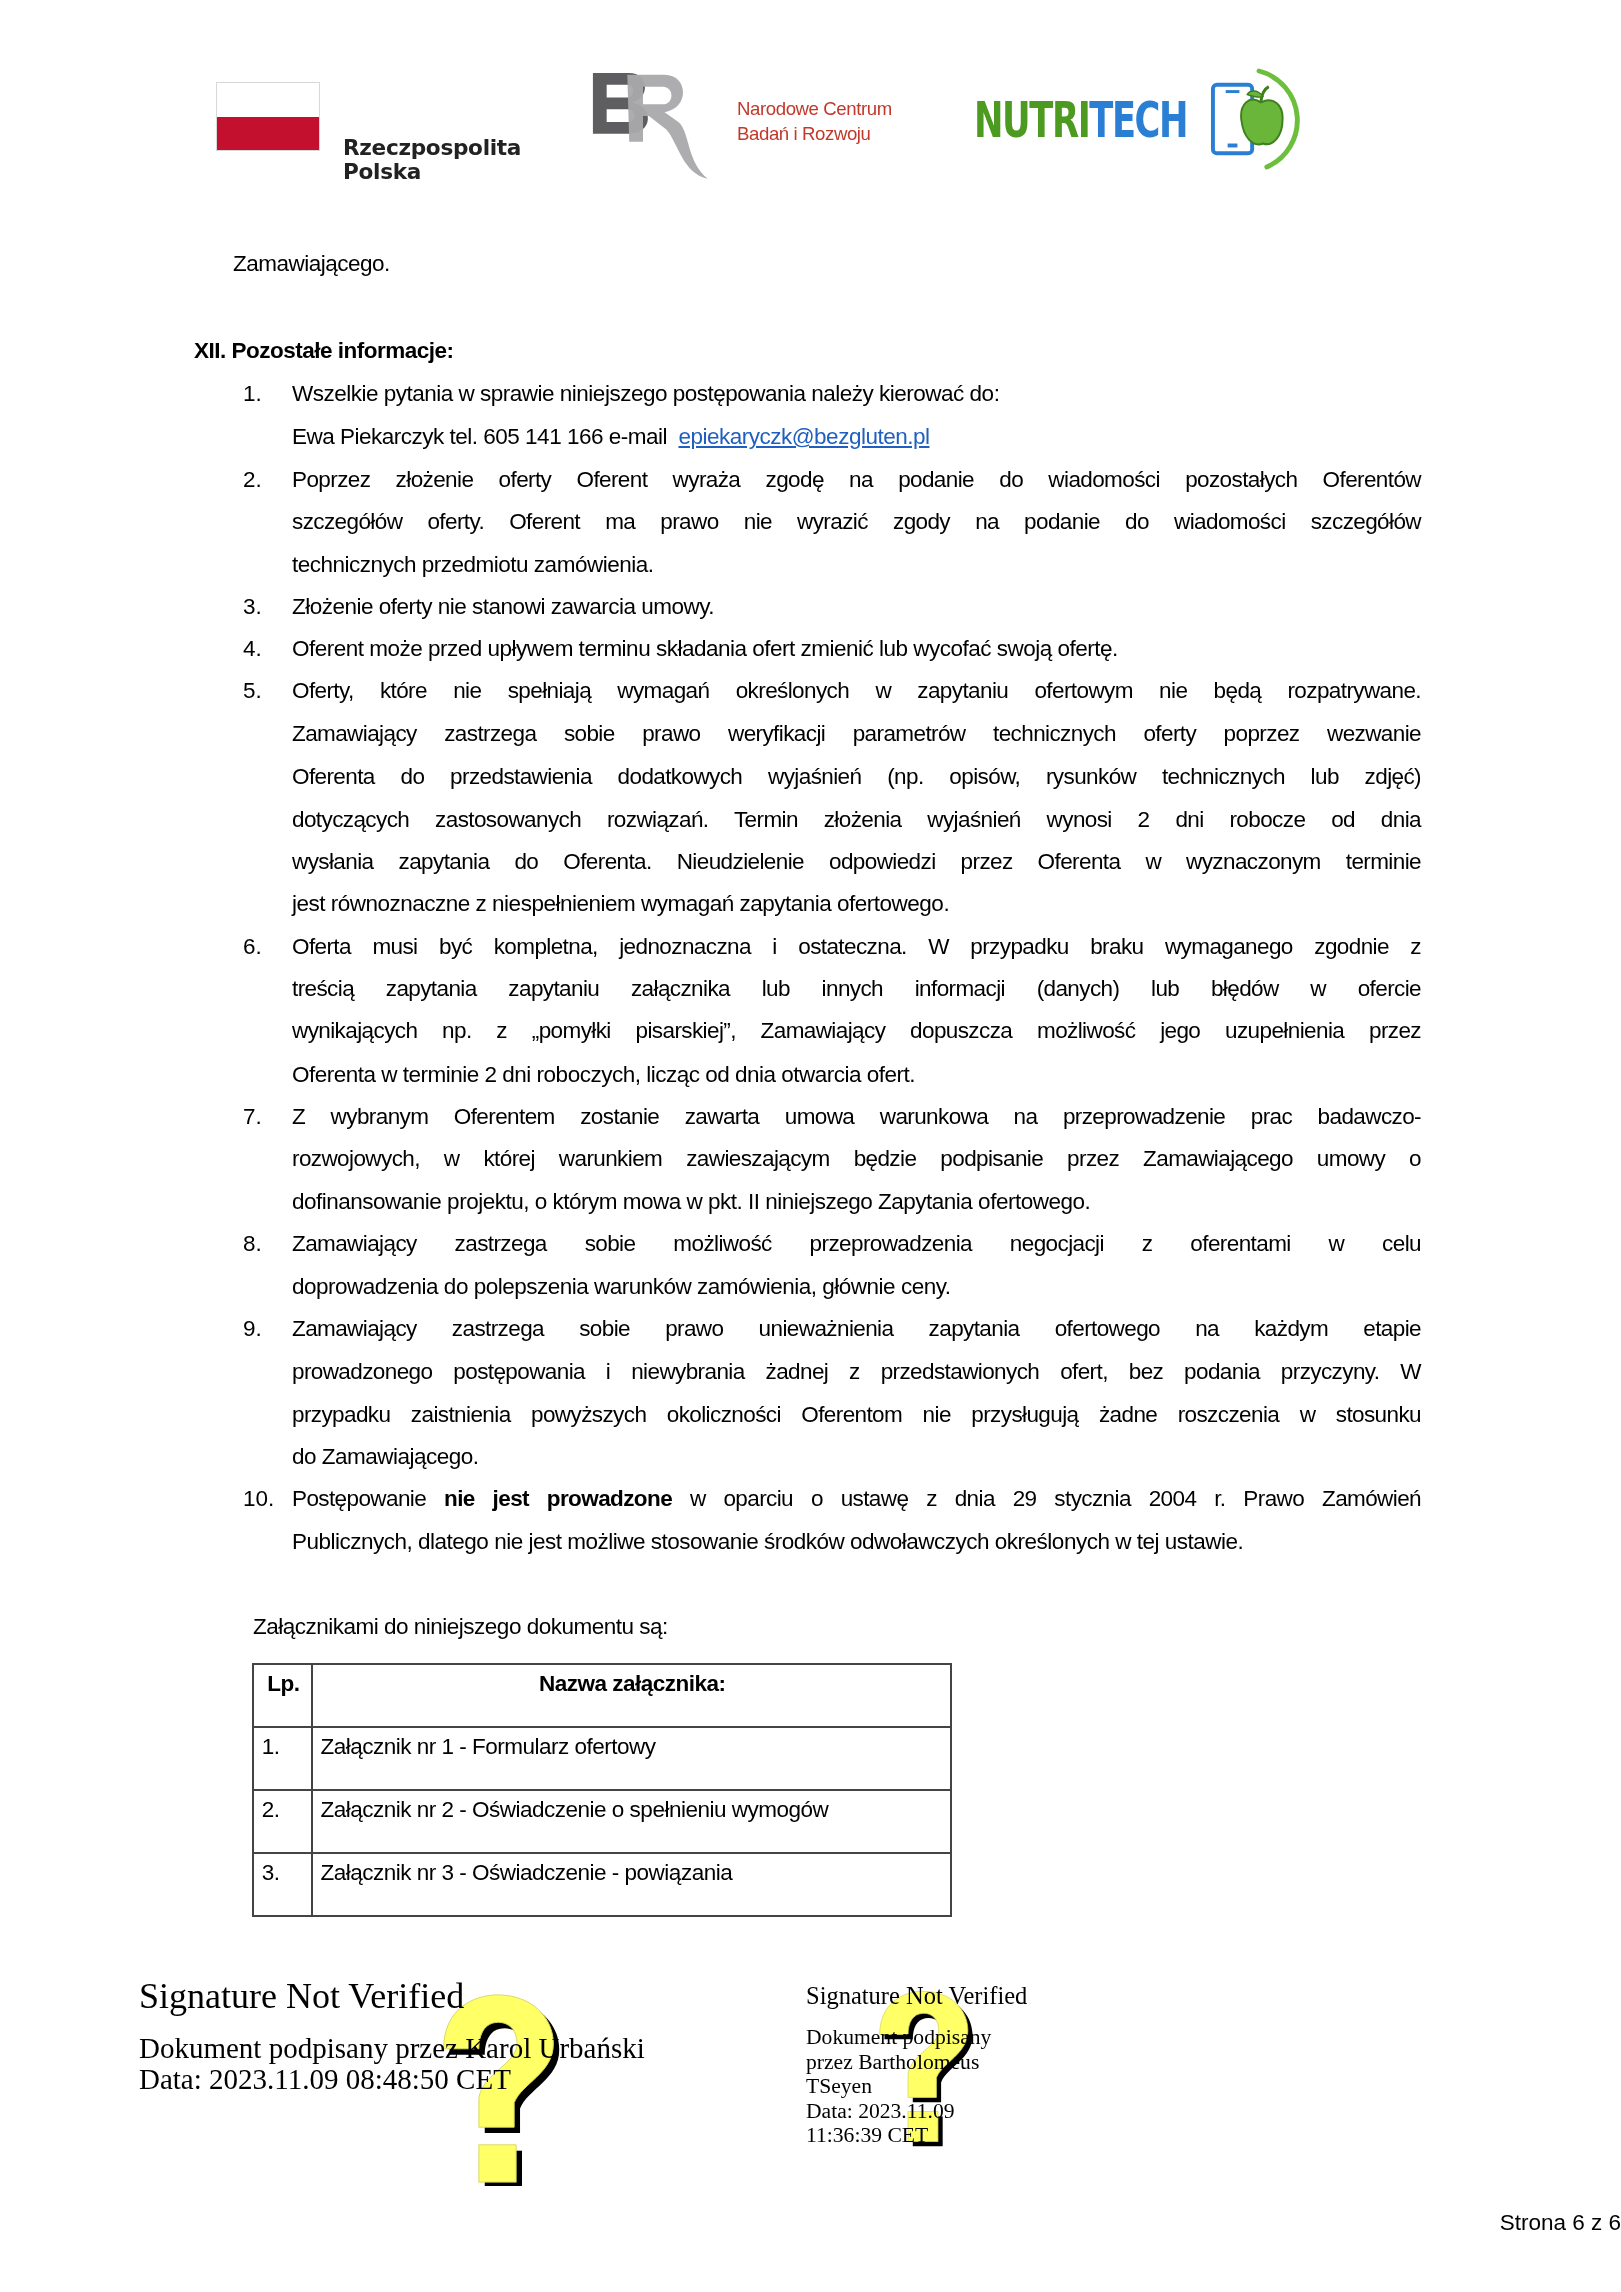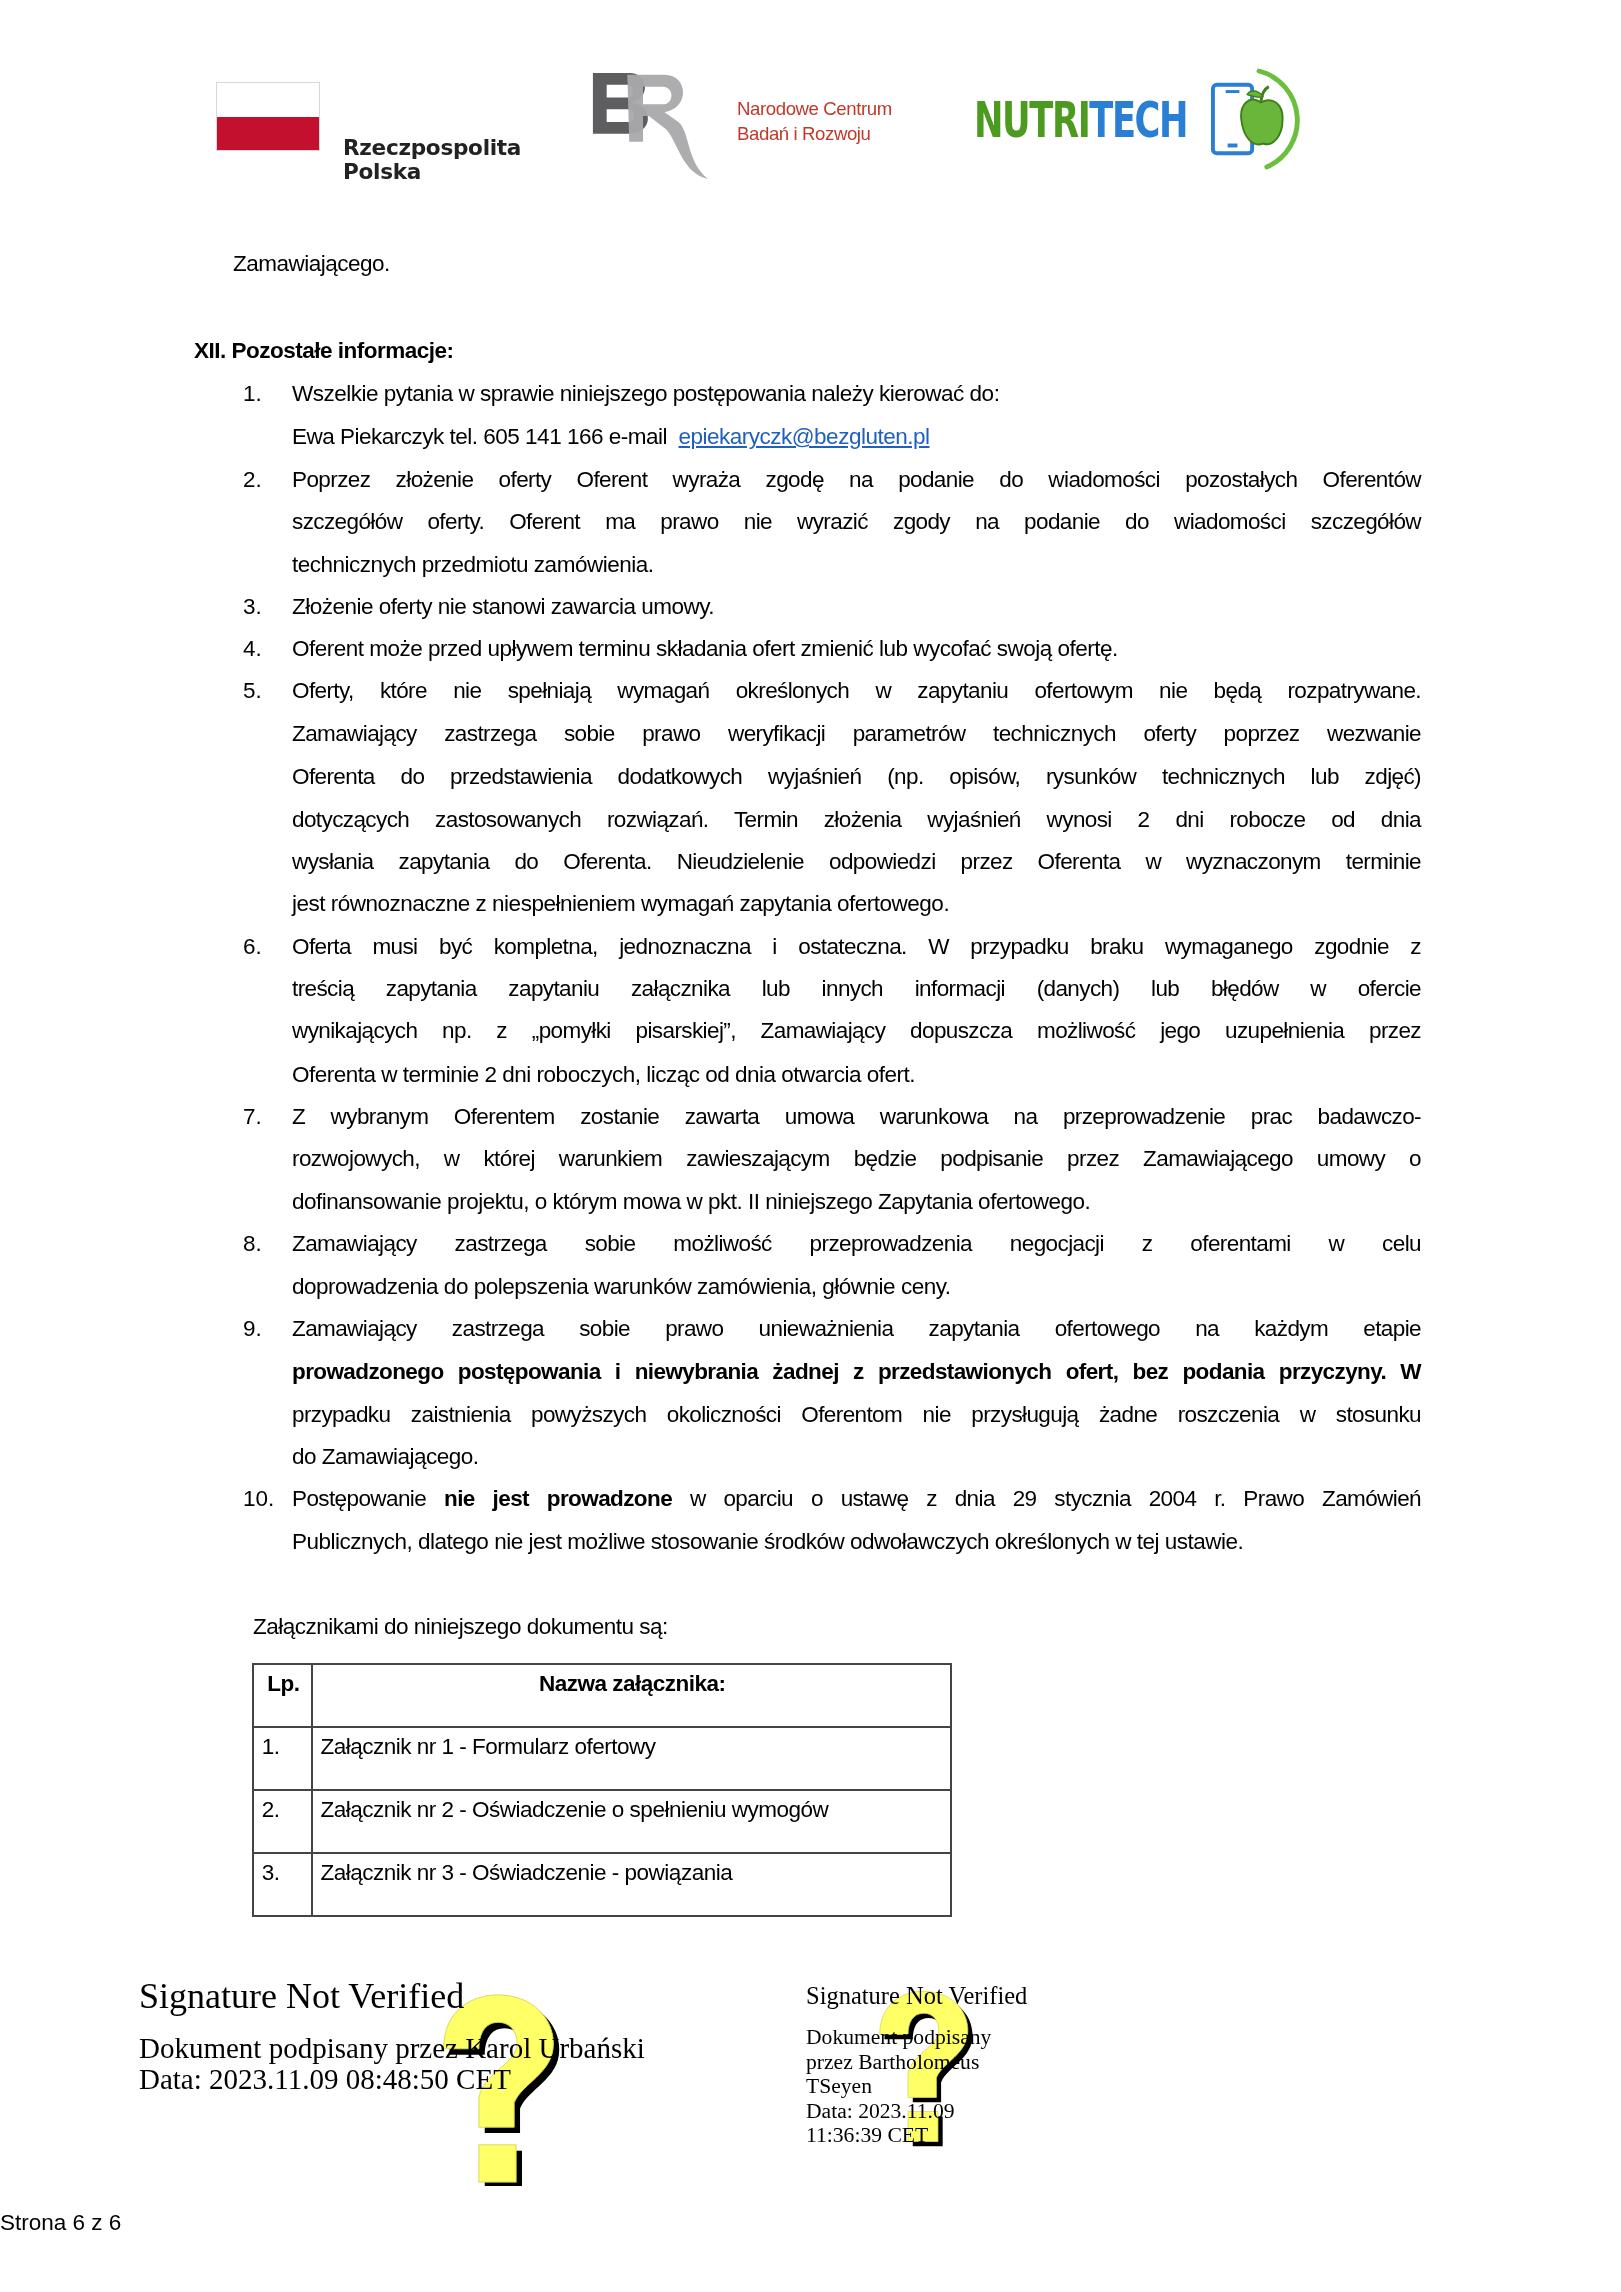--- a/index.html
+++ b/index.html
@@ -39,21 +39,21 @@
   .att-table .c1 { width: 43px; }
 
   
   .sig { position: absolute; font-family: "Liberation Serif", serif; color: #000; }
   .sig-big-title { font-size: 36px; line-height: 41px; }
   .sig-big-line { font-size: 29px; line-height: 31px; }
   .sig-small-title { font-size: 24.5px; line-height: 27.4px; }
   .sig-small-line { font-size: 21.6px; line-height: 24.5px; }
   .qmark { position: absolute; }
 
-  .footer { position: absolute; left: 0; width: 1621px; top: 2210px; text-align: left; font-family: "Liberation Sans", sans-serif; font-size: 22.5px; }
+  .footer { position: absolute; left: 0; width: 1621px; top: 2210px; text-align: right; font-family: "Liberation Sans", sans-serif; font-size: 22.5px; }
 </style>
 </head>
 <body>
 
 <div class="page doc">
 
   <div class="logo-rp">
     <div class="rp-flag">
       <div class="white"></div>
         <div class="red"></div>
@@ -127,21 +127,21 @@
   <div class="just" style="top:1102px;">Z wybranym Oferentem zostanie zawarta umowa warunkowa na przeprowadzenie prac badawczo-</div>
   <div class="just" style="top:1144px;">rozwojowych, w której warunkiem zawieszającym będzie podpisanie przez Zamawiającego umowy o</div>
   <div class="line" style="left:292px; top:1187px;">dofinansowanie projektu, o którym mowa w pkt. II niniejszego Zapytania ofertowego.</div>
 
   <div class="num" style="top:1229px;">8.</div>
   <div class="just" style="top:1229px;">Zamawiający zastrzega sobie możliwość przeprowadzenia negocjacji z oferentami w celu</div>
   <div class="line" style="left:292px; top:1272px;">doprowadzenia do polepszenia warunków zamówienia, głównie ceny.</div>
 
   <div class="num" style="top:1314px;">9.</div>
   <div class="just" style="top:1314px;">Zamawiający zastrzega sobie prawo unieważnienia zapytania ofertowego na każdym etapie</div>
-  <div class="just" style="top:1357px;font-weight:bold;">prowadzonego postępowania i niewybrania żadnej z przedstawionych ofert, bez podania przyczyny. W</div>
+  <div class="just" style="top:1357px;">prowadzonego postępowania i niewybrania żadnej z przedstawionych ofert, bez podania przyczyny. W</div>
   <div class="just" style="top:1400px;">przypadku zaistnienia powyższych okoliczności Oferentom nie przysługują żadne roszczenia w stosunku</div>
   <div class="line" style="left:292px; top:1442px;">do Zamawiającego.</div>
 
   <div class="num" style="top:1484px;">10.</div>
   <div class="just" style="top:1484px;"><span>Postępowanie</span> <b>nie jest prowadzone</b> <span>w oparciu o ustawę z dnia 29 stycznia 2004 r. Prawo Zamówień</span></div>
   <div class="line" style="left:292px; top:1527px;">Publicznych, dlatego nie jest możliwe stosowanie środków odwoławczych określonych w tej ustawie.</div>
 
   <div class="line" style="left:253px; top:1612px;">Załącznikami do niniejszego dokumentu są:</div>
 
   <table class="att-table">

